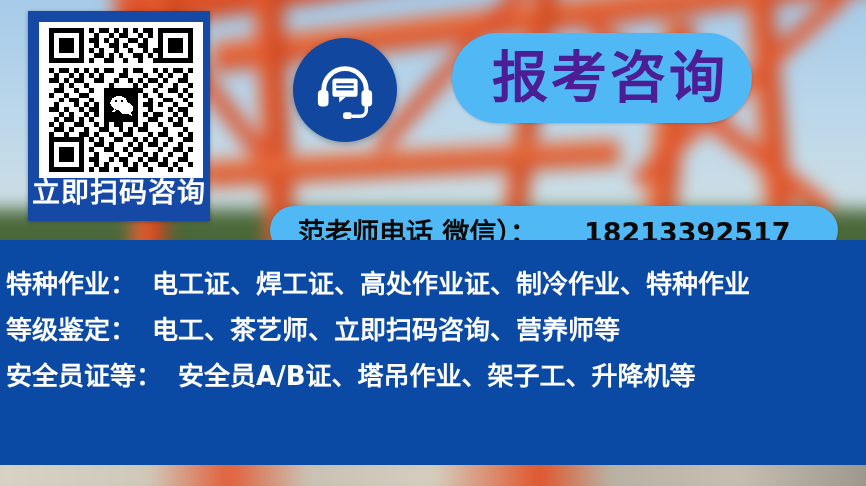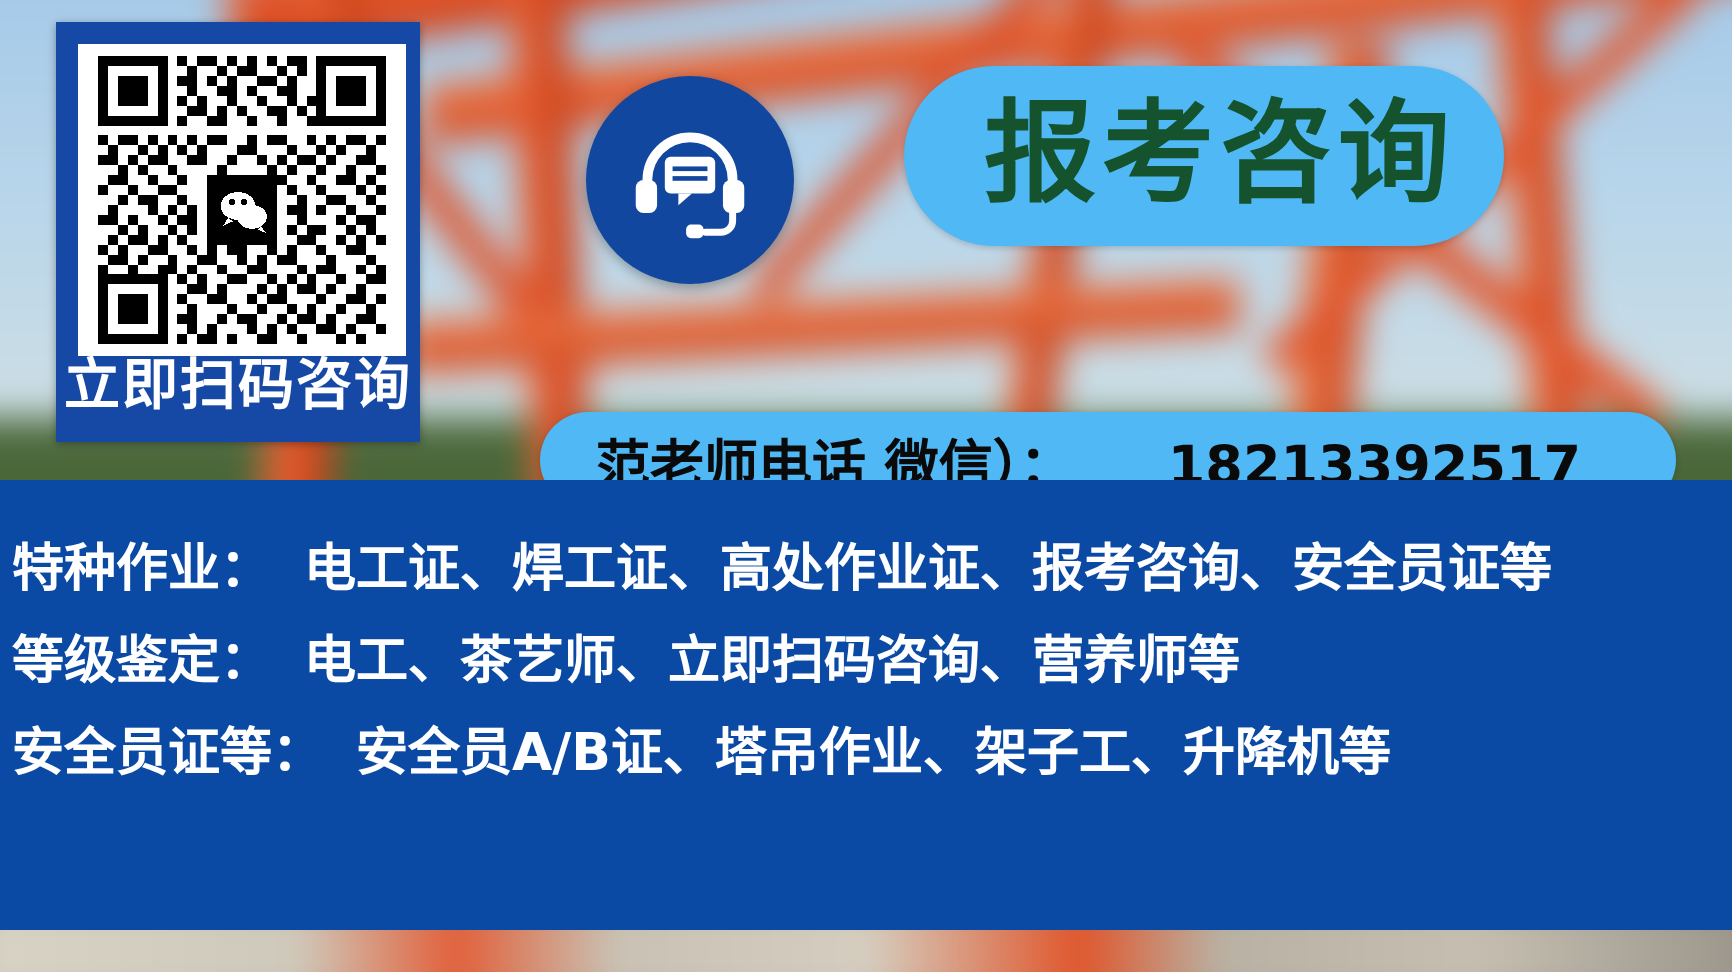--- a/index.html
+++ b/index.html
@@ -67,21 +67,21 @@
   
   .headset{position:absolute;left:293px;top:38px;width:104px;height:104px;
            border-radius:50%;background:#12479f;
            display:flex;align-items:center;justify-content:center;
            box-shadow:0 2px 6px rgba(0,0,0,.3);}
 
   
   .pill{position:absolute;background:#4fb8f5;border-radius:999px;
         display:flex;align-items:center;box-shadow:0 1px 3px rgba(0,0,0,.18);}
   .pill-title{left:452px;top:33px;width:300px;height:90px;justify-content:center;}
-  .pill-title .txt{font-size:56px;font-weight:bold;color:#14532d;letter-spacing:3px;
+  .pill-title .txt{font-size:56px;font-weight:bold;color:#4c1d95;letter-spacing:3px;
         font-family:"DejaVu Sans","Liberation Sans",sans-serif;line-height:1;margin-left:16px;}
   .pill-phone{left:270px;top:159px;width:568px;height:48px;padding:0 28px;
         box-sizing:border-box;margin-top:47px;}
   .pill-phone .txt{font-size:27px;font-weight:bold;color:#0a0a0a;white-space:pre;
         font-family:"DejaVu Sans","Liberation Sans",sans-serif;}
 
   
   .panel{position:absolute;left:0;top:240px;width:866px;height:225px;background:#0b4aa4;}
   .panel .row{display:flex;align-items:center;padding-left:6px;height:46px;}
   .panel .row:nth-child(1){margin-top:18px;}
@@ -375,21 +375,21 @@
     <span class="txt">报考咨询</span>
   </div>
 
   <div class="pill pill-phone">
     <span class="txt">范老师电话 微信）：     18213392517</span>
   </div>
 
   <div class="panel">
     <div class="row">
       <span class="label">特种作业：</span>
-      <span class="value">电工证、焊工证、高处作业证、报考咨询、安全员证等</span>
+      <span class="value">电工证、焊工证、高处作业证、制冷作业、特种作业</span>
     </div>
     <div class="row">
       <span class="label">等级鉴定：</span>
       <span class="value">电工、茶艺师、立即扫码咨询、营养师等</span>
     </div>
     <div class="row">
       <span class="label">安全员证等：</span>
       <span class="value">安全员A/B证、塔吊作业、架子工、升降机等</span>
     </div>
   </div>

